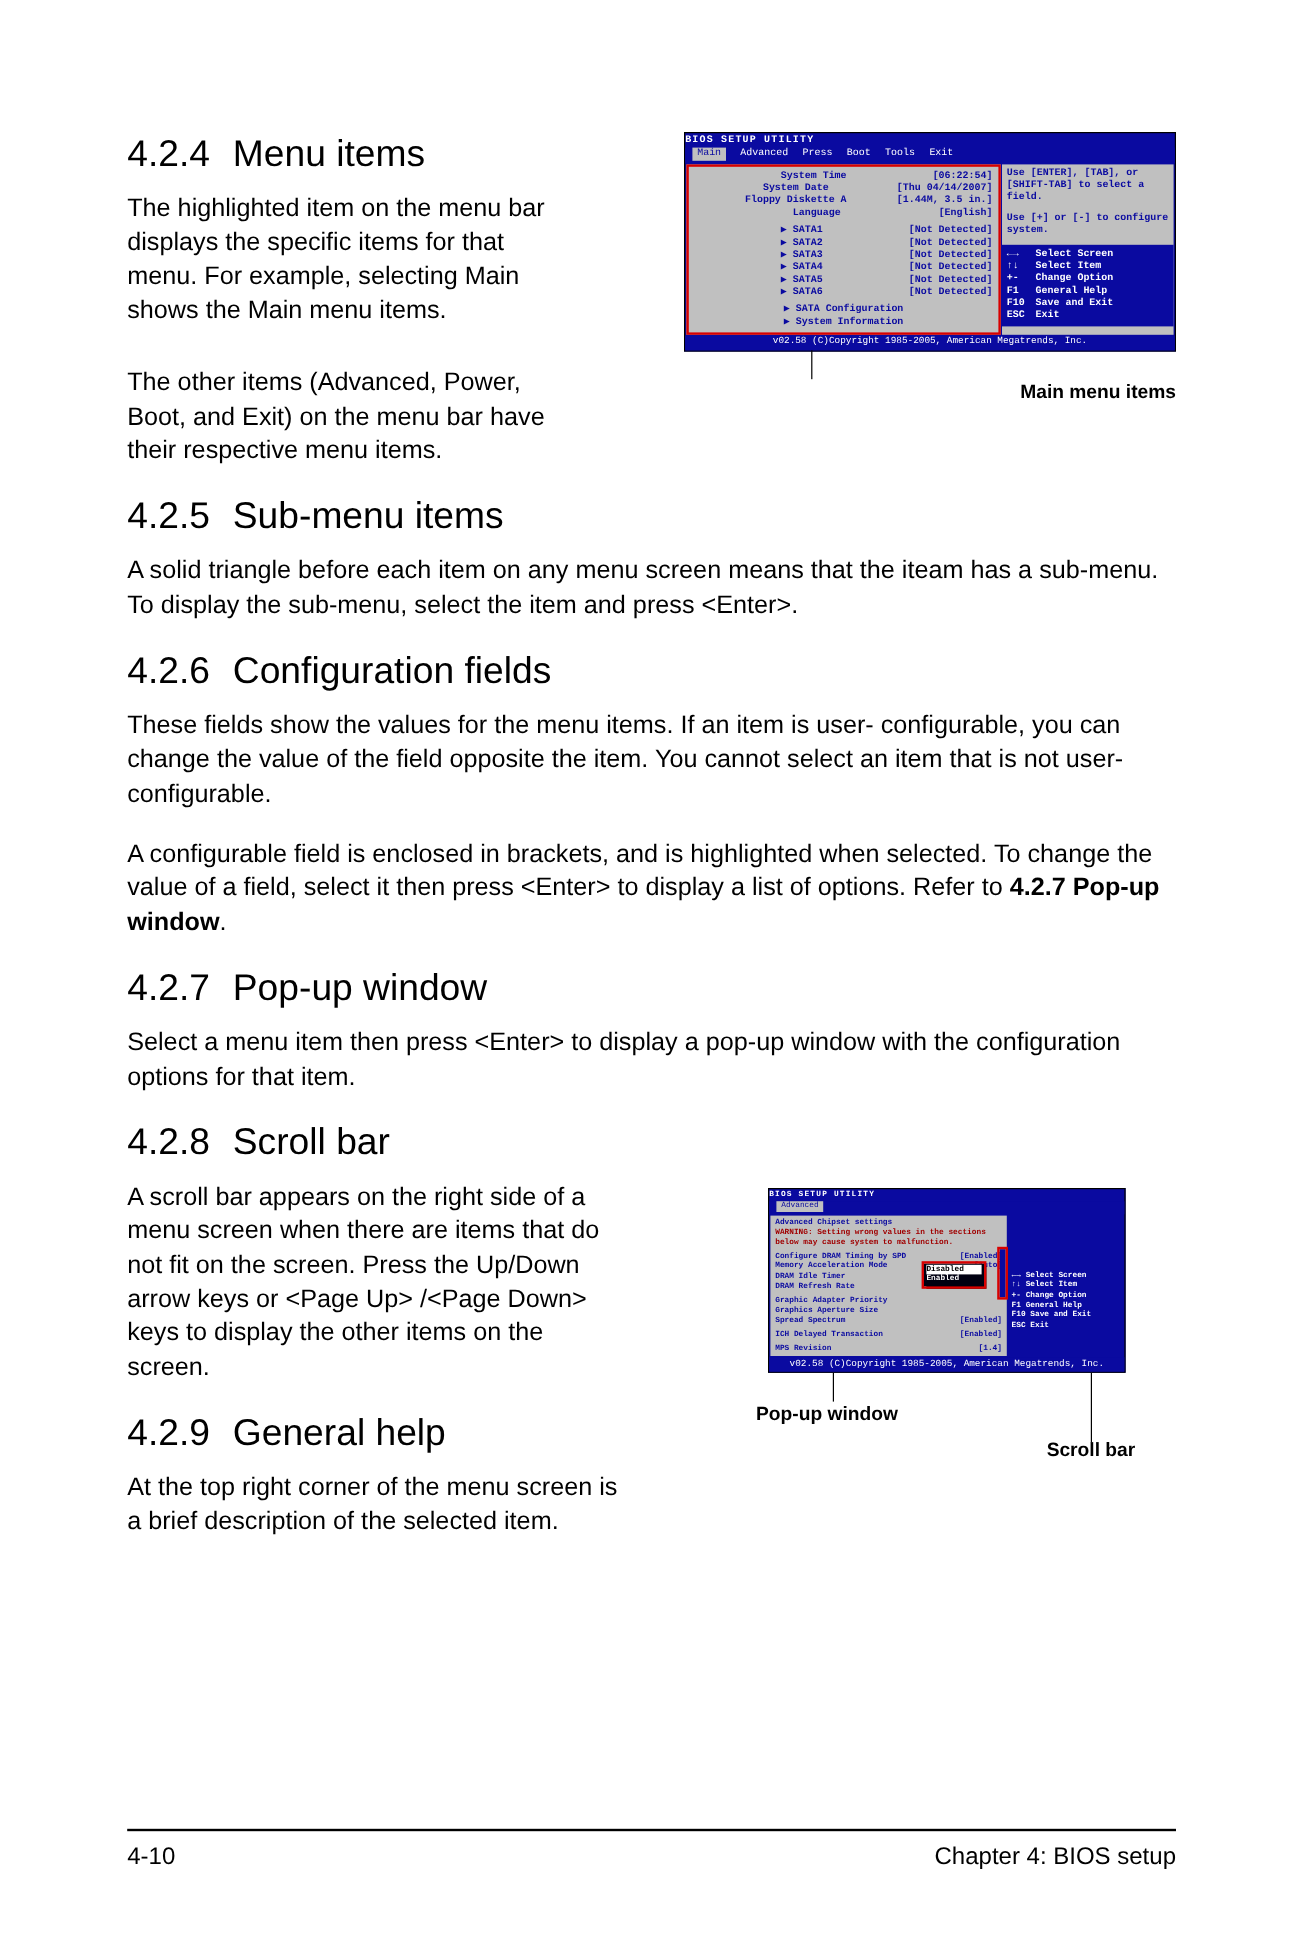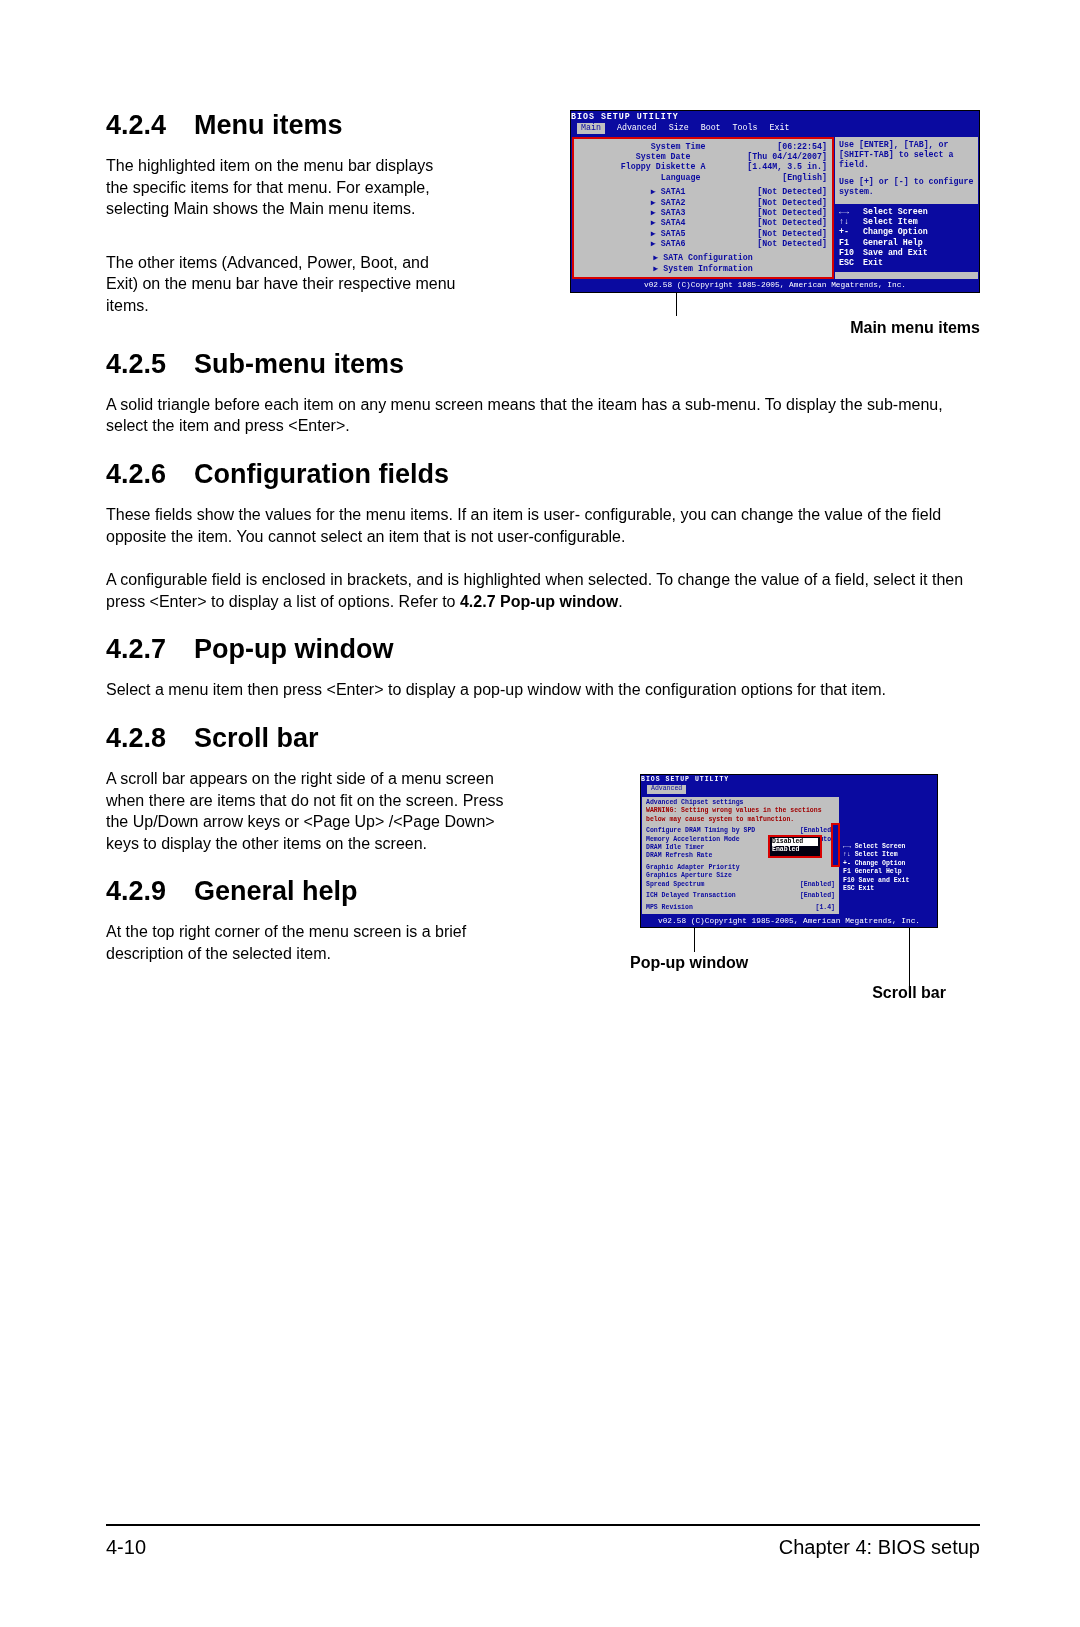--- a/index.html
+++ b/index.html
@@ -10,27 +10,27 @@
     color: #000;
   }
   .page {
     width: 1080px;
     height: 1627px;
     position: relative;
     box-sizing: border-box;
     padding: 110px 100px 0 106px;
   }
   h2.section {
-    font-size: 27px;
-    font-weight: bold;
+    font-size: 31px;
+    font-weight: normal;
     margin: 0 0 14px 0;
   }
   h2.section .num { display:inline-block; width:88px; }
   p.body {
-    font-size: 16px;
+    font-size: 21px;
     line-height: 1.35;
     margin: 0 0 22px 0;
   }
   p.body .bold { font-weight: bold; }
   
   .float-bios1 {
     float: right;
     width: 410px;
     margin: 0 0 12px 20px;
   }
@@ -130,21 +130,21 @@
 <body>
 
 <div class="page">
 
   <div class="float-bios1">
     <div class="bios bios1">
       <div class="bios-title">BIOS SETUP UTILITY</div>
       <div class="bios-tabs">
         <span class="sel">Main</span>
         <span>Advanced</span>
-        <span>Size</span>
+        <span>Press</span>
         <span>Boot</span>
         <span>Tools</span>
         <span>Exit</span>
       </div>
       <div class="bios-body">
         <div class="bios-left">
           <div class="row">
               <span class="lbl">System Time</span>
               <span class="val">[06:22:54]</span>
             </div>

